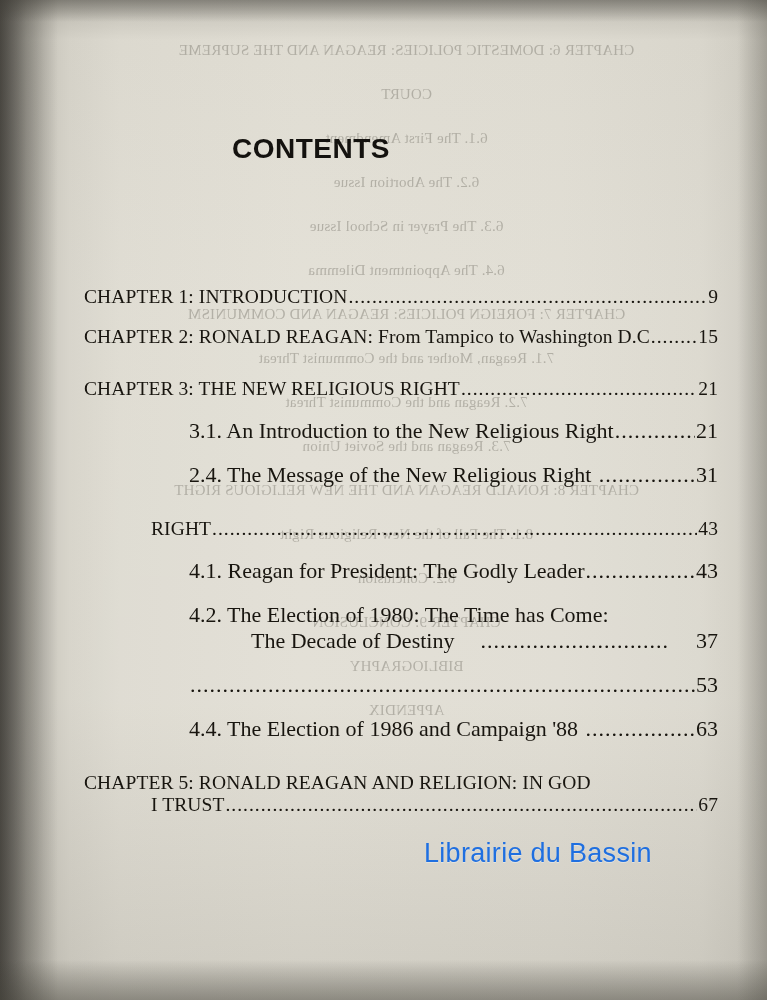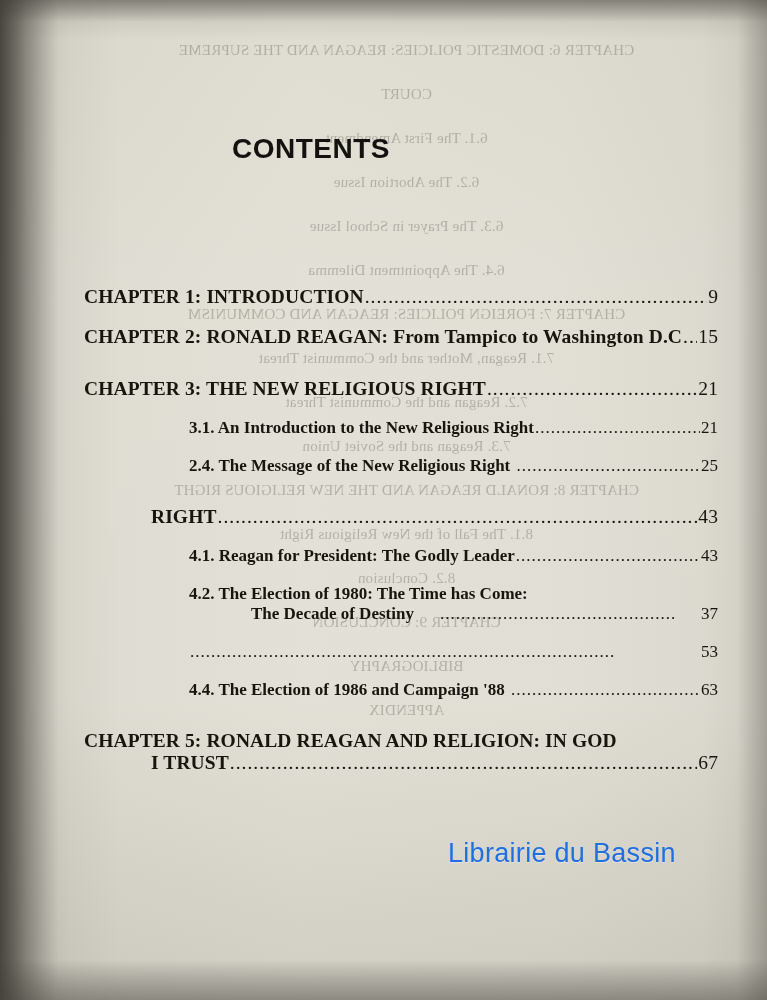--- a/index.html
+++ b/index.html
@@ -115,21 +115,20 @@
     margin-bottom: 18px;
     color: #18150f;
   }
   .entry .line {
     display: flex;
     align-items: baseline;
     white-space: nowrap;
   }
   .entry .label {
     flex: 0 0 auto;
-    font-weight: bold;
   }
   .entry .leader {
     flex: 1 1 auto;
     overflow: hidden;
     white-space: nowrap;
     margin: 0 1px;
     letter-spacing: 1px;
   }
   .entry .page {
     flex: 0 0 auto;
@@ -141,40 +140,39 @@
   }
 
   
   .lvl1 {
     font-size: 19.5px;
     letter-spacing: 0.1px;
   }
   .lvl1 .label { font-variant: normal; }
   
   .lvl2 {
-    font-size: 17px;
+    font-size: 22px;
     padding-left: 105px;
   }
   .sp-top { margin-top: 30px; }
   .indent-cont { padding-left: 67px; }
   .indent-cont2 { padding-left: 62px; gap: 25px; }
 
   
   .watermark {
     position: absolute;
     top: 838px;
     left: 424px;
     font-family: "Liberation Sans", sans-serif;
     font-size: 27px;
     font-weight: normal;
     color: #1f6fe0;
     letter-spacing: 0.3px;
     text-shadow: 0 1px 0 rgba(255,255,255,0.35);
     pointer-events: none;
-    margin-left: 24px;
   }
 </style>
 </head>
 <body>
 
 <div id="page">
   <div class="paper-base"></div>
   <div class="paper-vert"></div>
 
   <div class="bleed">
@@ -230,21 +228,21 @@
           <span class="label">3.1. An Introduction to the New Religious Right</span>
           <span class="leader">.................................................................................................</span>
           <span class="page">21</span>
         </div>
       </div>
 
       <div class="entry lvl2">
         <div class="line">
           <span class="label">2.4. The Message of the New Religious Right</span>
           <span class="leader">&nbsp;.........................................................................................</span>
-          <span class="page">25</span>
+          <span class="page">31</span>
         </div>
       </div>
 
       <div class="entry lvl1 sp-top">
         <div class="cont-line indent-cont">
           <span class="label">RIGHT</span>
           <span class="leader">...................................................................................................</span>
           <span class="page">43</span>
         </div>
       </div>

